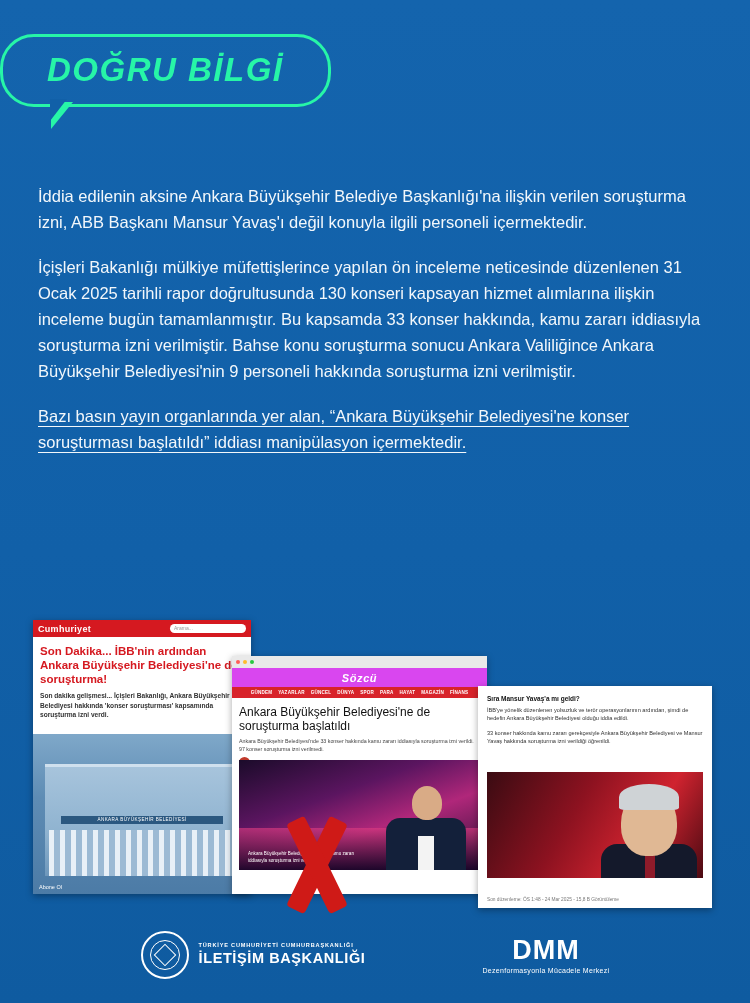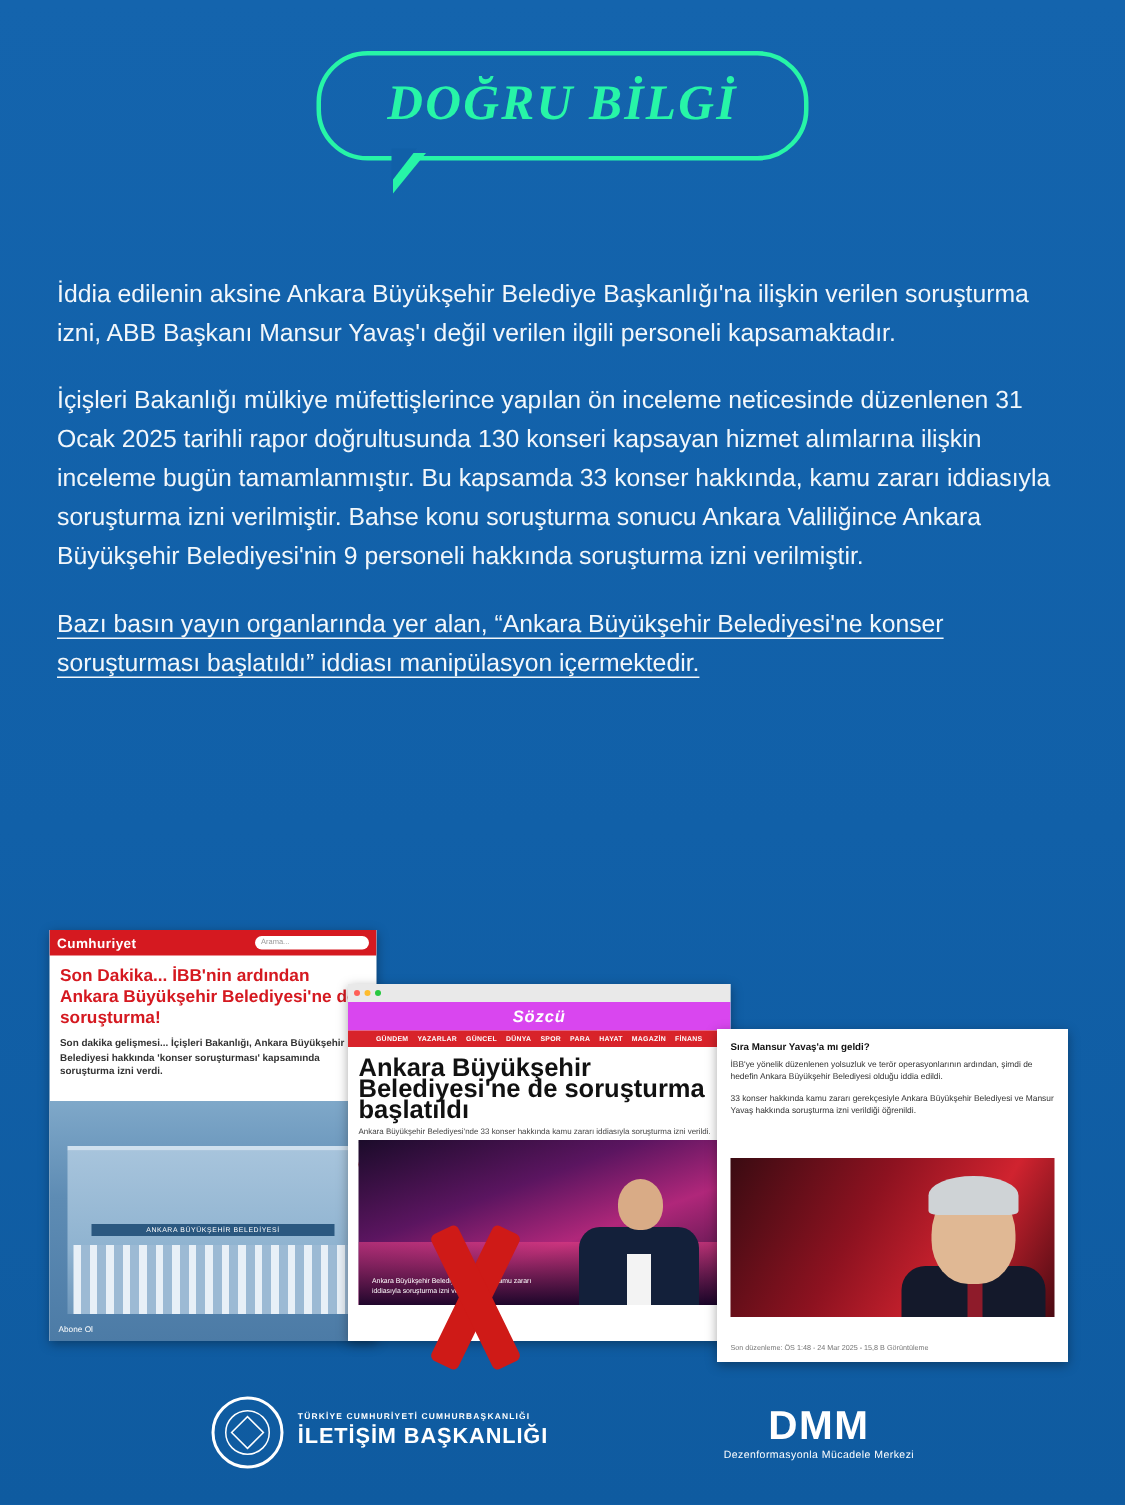--- a/index.html
+++ b/index.html
@@ -21,22 +21,21 @@
     background: linear-gradient(180deg, #1464ad 0%, #1160a8 55%, #0f5ba0 100%);
   }
 
   
   .badge-wrap {
     position: absolute;
     top: 34px;
     left: 0;
     width: 750px;
     display: flex;
-    justify-content: center;
-    font-family: Liberation Serif, serif;
+    justify-content: flex-start;
   }
   .badge {
     position: relative;
     border: 3px solid #27f5a7;
     border-radius: 34px;
     padding: 16px 44px 18px 44px;
     background: transparent;
   }
   .badge-text {
     font-size: 33px;
@@ -208,22 +207,22 @@
     display: flex;
     align-items: center;
     justify-content: center;
     gap: 6px;
     color: #fff;
     font-size: 4.6px;
     font-weight: bold;
     letter-spacing: .2px;
   }
   .c2-head {
-    font-size: 17px;
-    font-weight: bold;
+    font-size: 12px;
+    font-weight: normal;
     line-height: 14px;
     color: #111;
     padding: 7px 7px 4px 7px;
   }
   .c2-sub {
     font-size: 5.3px;
     line-height: 8px;
     color: #444;
     padding: 0 7px 4px 7px;
   }
@@ -420,21 +419,21 @@
 <div class="page">
 
   <div class="badge-wrap">
     <div class="badge">
       <div class="badge-text">DOĞRU BİLGİ</div>
       <div class="badge-tail"></div>
     </div>
   </div>
 
   <div class="content">
-    <p class="para">İddia edilenin aksine Ankara Büyükşehir Belediye Başkanlığı'na ilişkin verilen soruşturma izni, ABB Başkanı Mansur Yavaş'ı değil verilen ilgili personeli kapsamaktadır.</p>
+    <p class="para">İddia edilenin aksine Ankara Büyükşehir Belediye Başkanlığı'na ilişkin verilen soruşturma izni, ABB Başkanı Mansur Yavaş'ı değil konuyla ilgili personeli içermektedir.</p>
     <p class="para">İçişleri Bakanlığı mülkiye müfettişlerince yapılan ön inceleme neticesinde düzenlenen 31 Ocak 2025 tarihli rapor doğrultusunda 130 konseri kapsayan hizmet alımlarına ilişkin inceleme bugün tamamlanmıştır. Bu kapsamda 33 konser hakkında, kamu zararı iddiasıyla soruşturma izni verilmiştir. Bahse konu soruşturma sonucu Ankara Valiliğince Ankara Büyükşehir Belediyesi'nin 9 personeli hakkında soruşturma izni verilmiştir.</p>
     <p class="para last-claim">Bazı basın yayın organlarında yer alan, “Ankara Büyükşehir Belediyesi'ne konser soruşturması başlatıldı” iddiası manipülasyon içermektedir.</p>
   </div>
 
   <div class="collage">
 
     <div class="clip clip1">
       <div class="c1-bar">
         <span class="c1-logo">Cumhuriyet</span>
         <span class="c1-search">Arama...</span>

